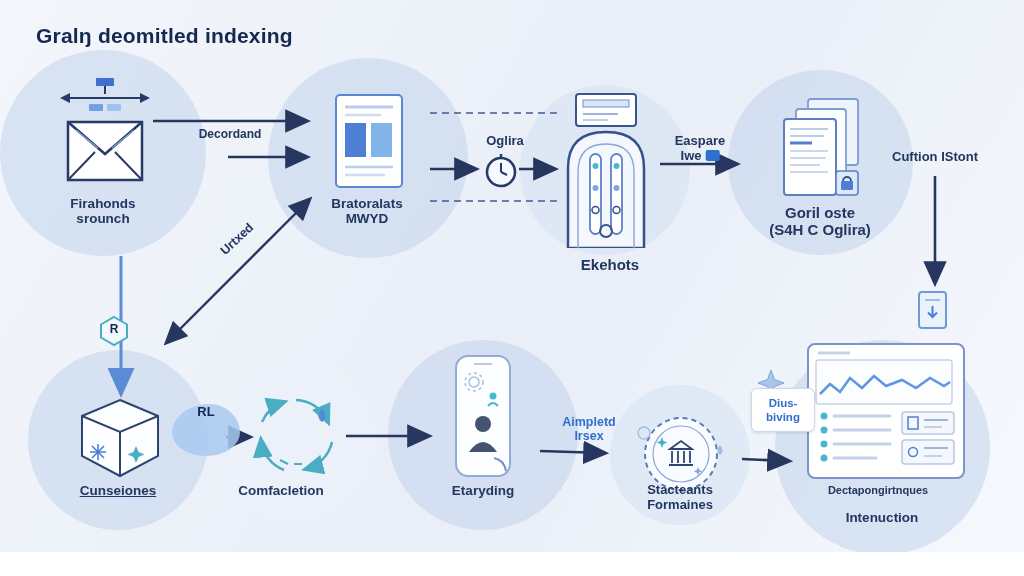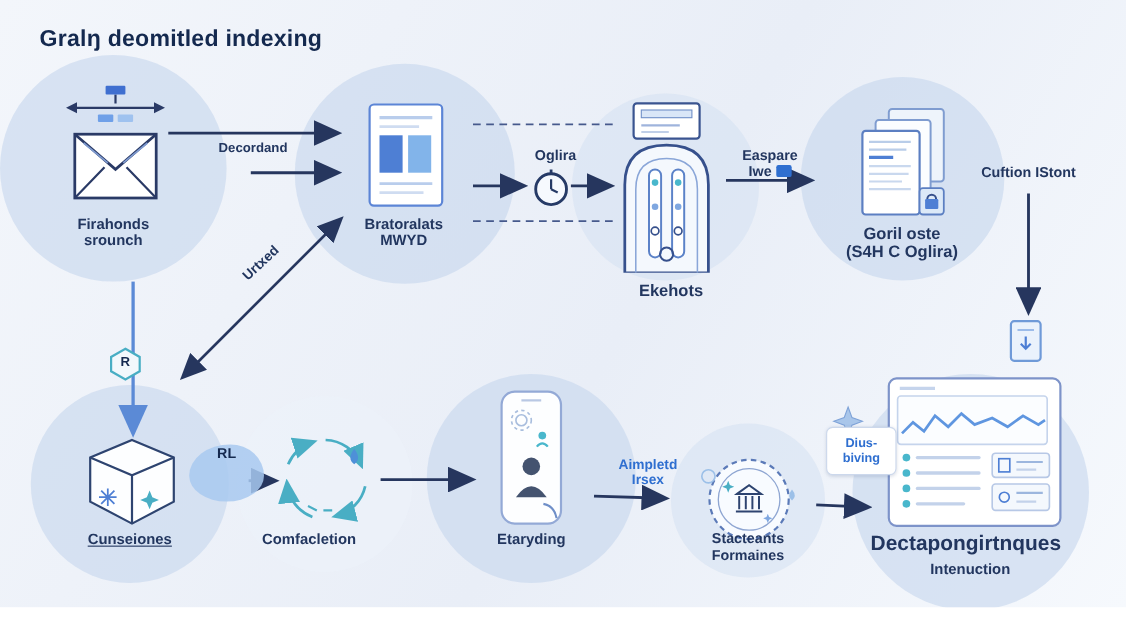--- a/index.html
+++ b/index.html
@@ -283,16 +283,16 @@
   <div class="lbl blue-lbl" style="left:589px;top:415px;font-size:12.5px;color:var(--blue,#2f6fd0);">
     <div>Aimpletd</div>
     <div>Irsex</div>
   </div>
 
   <div class="lbl" style="left:680px;top:482px;font-size:13px;">
     <div>Stacteants</div>
     <div>Formaines</div>
   </div>
 
-  <div class="lbl" style="left:878px;top:484px;font-size:19px;">Dectapongirtnques</div>
+  <div class="lbl" style="left:878px;top:484px;font-size:11px;">Dectapongirtnques</div>
   <div class="lbl" style="left:882px;top:510px;font-size:13.5px;">Intenuction</div>
 
 </div>
 
 </body></html>

